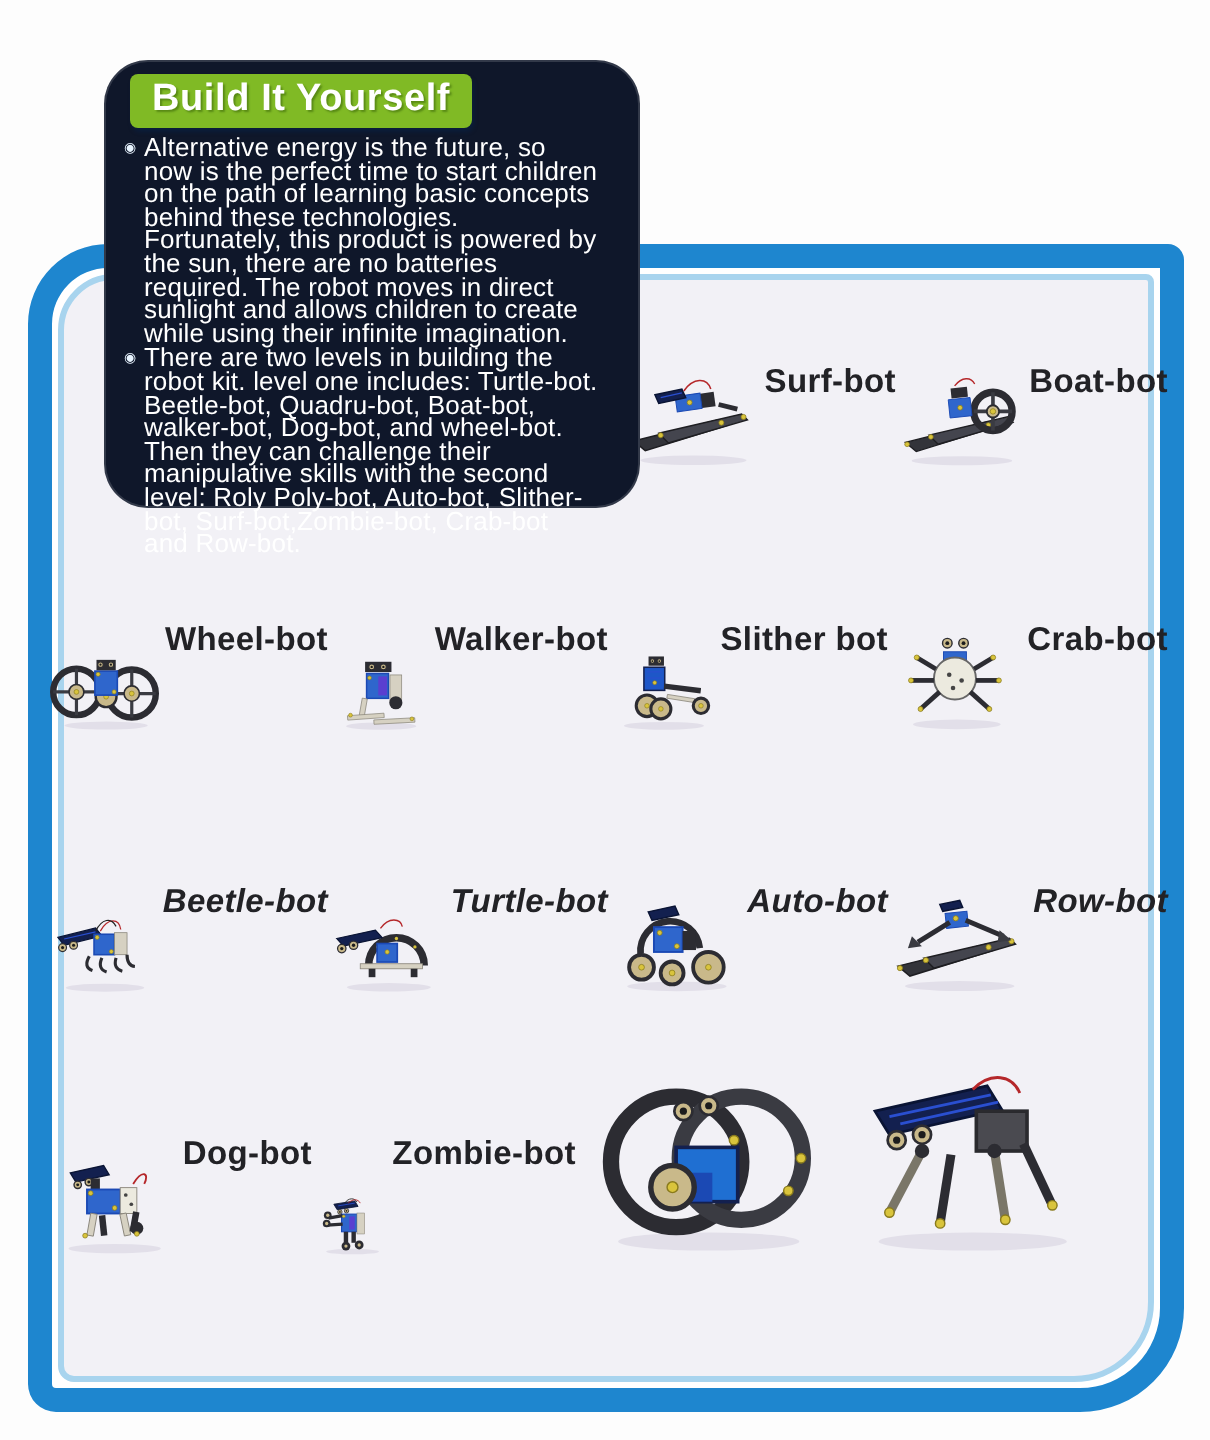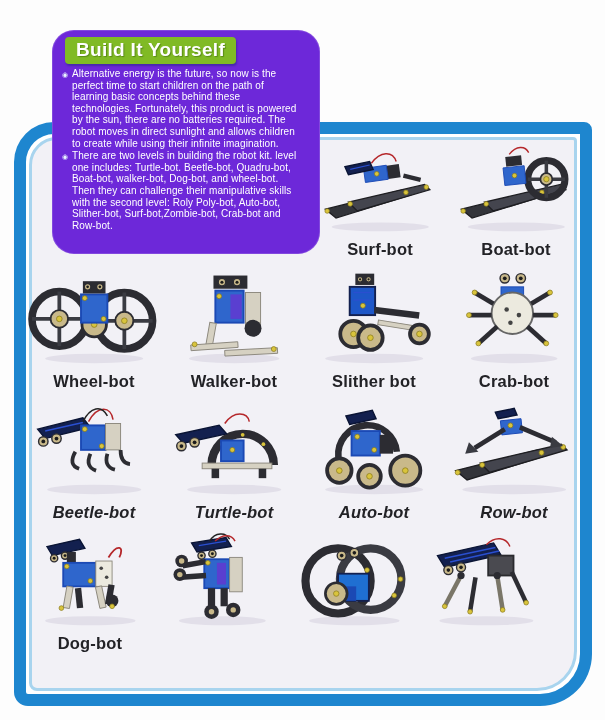--- a/index.html
+++ b/index.html
@@ -7,37 +7,37 @@
         font-family:"Liberation Sans","DejaVu Sans",sans-serif;}
 
   
   .frame{position:absolute;left:14px;top:122px;width:578px;height:584px;box-sizing:border-box;
          border:12px solid #1e86cf;border-radius:40px 8px 52px 14px;background:#ffffff;}
   .frame-inner{position:absolute;inset:3px;border:3px solid #a8d4ee;border-radius:28px 4px 40px 8px;
          background:#f2f1f6;}
 
   
   .info-box{position:absolute;left:52px;top:30px;width:268px;height:224px;box-sizing:border-box;
-         background:#6d28d9;border-radius:22px;z-index:5;padding:7px 21px 6px 11px;
+         background:#0f172a;border-radius:22px;z-index:5;padding:7px 21px 6px 11px;
          box-shadow:0 0 0 1px rgba(255,255,255,.15) inset;}
   .title-chip{display:inline-block;background:#80ba25;color:#ffffff;font-weight:bold;
          font-size:19px;line-height:22px;padding:2px 11px 3px 11px;border-radius:4px;
          margin:0 0 4px 2px;letter-spacing:.3px;
          text-shadow:1px 1px 1px rgba(40,80,0,.45);box-shadow:1px 2px 2px rgba(0,40,90,.35);}
-  .bullet{color:#ffffff;font-size:10px;line-height:11.6px;margin:0 0 1px 0;
+  .bullet{color:#ffffff;font-size:13px;line-height:11.6px;margin:0 0 1px 0;
          padding-left:9px;position:relative;letter-spacing:.1px;}
   .bullet::before{content:"◉";position:absolute;left:-1px;top:1px;font-size:7px;color:#e8f4ff;}
 
   
   .rrow{position:absolute;display:flex;z-index:2;}
   .rrow1{left:312px;top:142px;width:272px;}
   .rrow2{left:24px;top:268px;width:560px;}
   .rrow3{left:24px;top:399px;width:560px;font-style:italic;}
   .rrow4{left:24px;top:520px;width:528px;}
-  .cell{flex:1 1 0;display:flex;flex-direction:column;align-items:center;}
+  .cell{flex:1 1 0;display:flex;flex-direction:row;align-items:center;}
   .art{width:100%;display:flex;justify-content:center;align-items:flex-end;}
   .rrow1 .art{height:92px;} .rrow2 .art,.rrow3 .art{height:98px;} .rrow4 .art{height:108px;}
   .art svg{width:96%;height:100%;}
   .rlabel{font-weight:bold;color:#222226;font-size:16.5px;margin-top:6px;letter-spacing:.2px;
           white-space:nowrap;}
 </style>
 </head>
 <body>
 
 <div class="page">
@@ -347,20 +347,21 @@
             <rect x="68" y="60" width="8" height="20" fill="#2c2c32"></rect>
   <circle cx="58" cy="86" r="8" fill="#2c2c32"></circle>
             <circle cx="58" cy="86" r="3" fill="#c9b98a"></circle>
   <circle cx="82" cy="84" r="8" fill="#2c2c32"></circle>
             <circle cx="82" cy="84" r="3" fill="#c9b98a"></circle>
   <path d="M56,8 C62,-2 74,-2 78,6" fill="none" stroke="#222" stroke-width="1.6"></path>
   <path d="M62,8 C70,0 80,0 84,8" fill="none" stroke="#b5272a" stroke-width="1.6"></path>
             <circle cx="54" cy="32" r="2.6" fill="#d9c43c" stroke="#8a7b1c" stroke-width="0.8"></circle>
           </svg>
         </div>
+        <div class="rlabel">Zombie-bot</div>
       </div>
       <div class="cell">
         <div class="art">
           <svg viewBox="0 0 140 104" preserveAspectRatio="xMidYMax meet">
             <ellipse cx="70" cy="96" rx="50" ry="5" fill="#e2dfe9"></ellipse>
   <circle cx="52" cy="52" r="36" fill="none" stroke="#2c2c32" stroke-width="9"></circle>
   <circle cx="88" cy="50" r="34" fill="none" stroke="#3a3b42" stroke-width="9"></circle>
   <circle cx="56" cy="24" r="5" fill="#c9b98a" stroke="#2c2c32" stroke-width="1.5"></circle>
             <circle cx="56" cy="24" r="2" fill="#1c1c1c"></circle>
             <circle cx="70" cy="21" r="5" fill="#c9b98a" stroke="#2c2c32" stroke-width="1.5"></circle>

